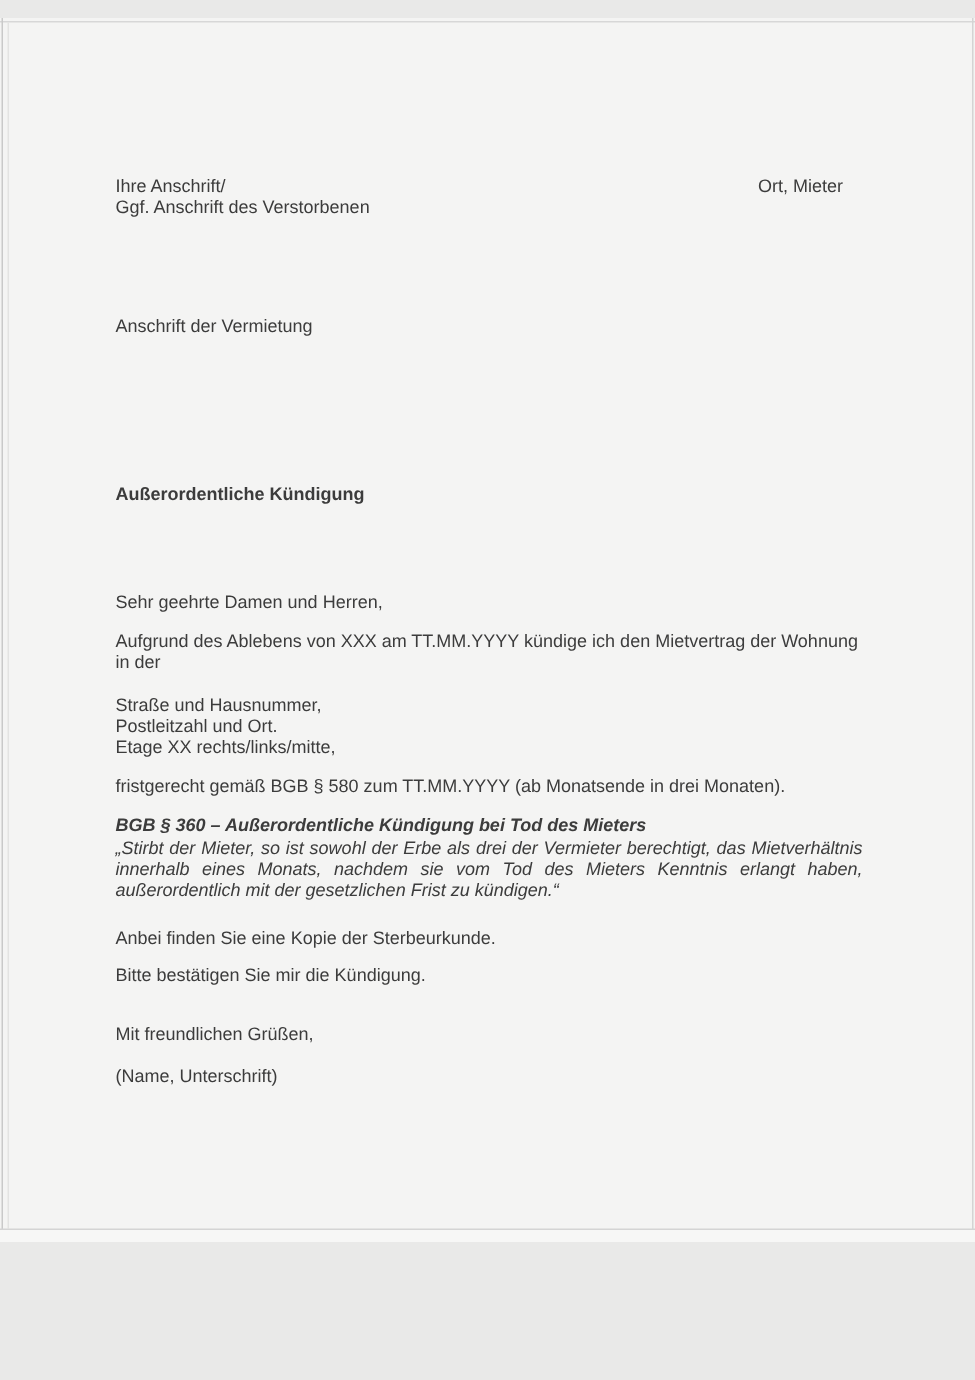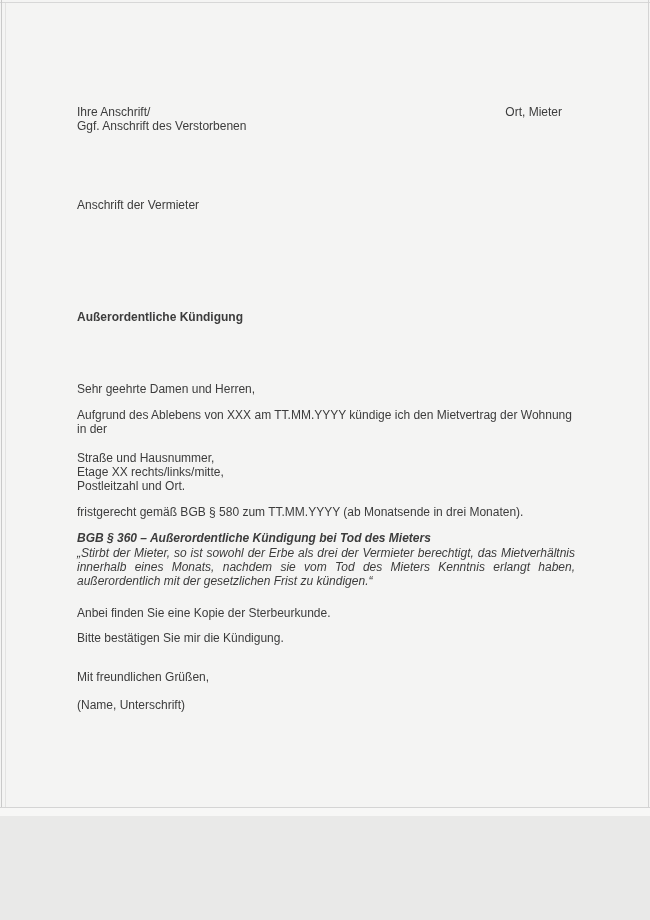--- a/index.html
+++ b/index.html
@@ -10,20 +10,21 @@
   .page {
     position: relative;
     width: 650px;
     height: 816px;
     background: #f4f4f3;
     font-family: "Liberation Sans", "DejaVu Sans", sans-serif;
     font-size: 12px;
     line-height: 14px;
     color: #3c3c3c;
     overflow: hidden;
+    margin-top: 12px;
   }
   
   .edge-top    { position: absolute; top: 2px; left: 0; right: 0; height: 1px; background: #d7d7d7; }
   .edge-left-outer { position: absolute; left: 1px; top: 0; bottom: 0; width: 1px; background: #c9c9c9; }
   .edge-left-inner { position: absolute; left: 5px; top: 3px; bottom: 9px; width: 1px; background: #e3e3e2; }
   .edge-right  { position: absolute; right: 1px; top: 0; bottom: 0; width: 1px; background: #d4d4d4; }
   .edge-bottom { position: absolute; bottom: 8px; left: 0; right: 0; height: 1px; background: #d4d4d4; }
   .footer-strip { position: absolute; bottom: 0; left: 0; right: 0; height: 8px; background: #f7f7f6; }
 
   .abs { position: absolute; left: 77px; width: 498px; }
@@ -64,32 +65,32 @@
   <div class="edge-bottom"></div>
   <div class="footer-strip"></div>
 
   <div class="abs sender">
     <div>Ihre Anschrift/</div>
     <div>Ggf. Anschrift des Verstorbenen</div>
   </div>
 
   <div class="abs date">Ort, Mieter</div>
 
-  <div class="abs recipient">Anschrift der Vermieter</div>
+  <div class="abs recipient">Anschrift der Vermietung</div>
 
   <div class="abs subject">Außerordentliche Kündigung</div>
 
   <div class="abs salutation">Sehr geehrte Damen und Herren,</div>
 
   <div class="abs para-intro">Aufgrund des Ablebens von XXX am TT.MM.YYYY kündige ich den Mietvertrag der Wohnung in der</div>
 
   <div class="abs address-blk">
     <div>Straße und Hausnummer,</div>
+    <div>Postleitzahl und Ort.</div>
     <div>Etage XX rechts/links/mitte,</div>
-    <div>Postleitzahl und Ort.</div>
   </div>
 
   <div class="abs para-deadline">fristgerecht gemäß BGB § 580 zum TT.MM.YYYY (ab Monatsende in drei Monaten).</div>
 
   <div class="abs law-heading">BGB § 360 – Außerordentliche Kündigung bei Tod des Mieters</div>
 
   <div class="abs law-quote">„Stirbt der Mieter, so ist sowohl der Erbe als drei der Vermieter berechtigt, das Mietverhältnis innerhalb eines Monats, nachdem sie vom Tod des Mieters Kenntnis erlangt haben, außerordentlich mit der gesetzlichen Frist zu kündigen.“</div>
 
   <div class="abs para-attachment">Anbei finden Sie eine Kopie der Sterbeurkunde.</div>
 

